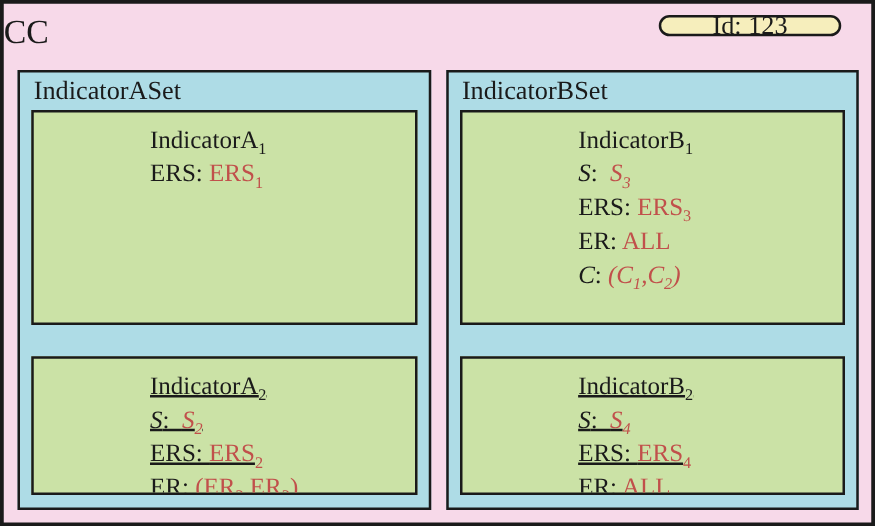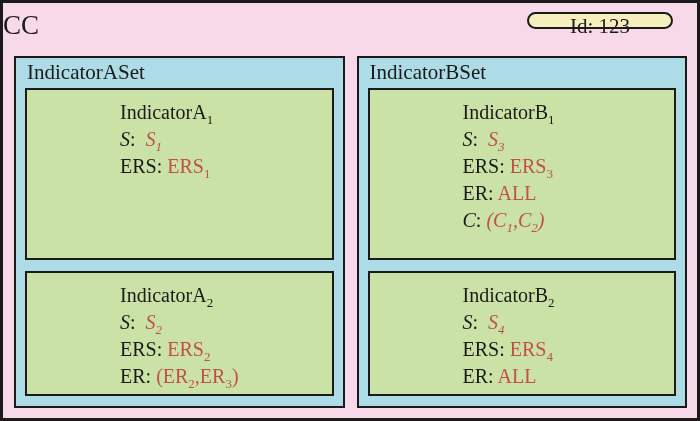--- a/index.html
+++ b/index.html
@@ -19,21 +19,21 @@
   .cc-title {
     position: absolute; left: 0; right: 0; top: 7px;
     font-size: 27px; line-height: 30px;
   }
   .badge {
     position: absolute; top: 9px; right: 24px;
     width: 146px; height: 17px;
     background: var(--badge_background, #f6eebc);
     border: 2px solid var(--border, #1a1a1a);
     border-radius: 16px;
-    display: flex; justify-content: center;
+    display: flex; align-items: center; justify-content: center;
     font-size: 21px;
   }
   .sets {
     position: absolute; left: 11px; right: 10px; top: 53px; bottom: 10px;
     display: flex; gap: 12px;
   }
   .set {
     flex: 1;
     background: var(--set_background, #aedce6);
     border: 2px solid var(--border, #1a1a1a);
@@ -43,21 +43,21 @@
   .set-label {
     font-size: 21px; line-height: 29px; height: 30px;
     padding-left: 2px;
   }
   .box {
     background: var(--box_background, #cbe2a6);
     border: 2px solid var(--border, #1a1a1a);
     overflow: hidden;
   }
   .box-top { height: 172px; }
-  .box-bottom { flex: 1; margin-top: 11px; }
+  .box-bottom { flex: 1; margin-top: 25px; text-decoration: underline; }
   .box-text {
     padding: 9px 4px 0 93px;
     font-size: 20px; line-height: 27px;
   }
   .box[data-set="0"][data-box="0"] .box-text { }
   .red { color: var(--accent_red, #c1504b); }
   .it { font-style: italic; }
   sub { font-size: 13px; line-height: 0; }
 </style>
 </head>
@@ -69,21 +69,20 @@
     <div class="badge">
       <span>Id: 123</span>
     </div>
   </div>
   <div class="sets">
     <section class="set">
       <div class="set-label">IndicatorASet</div>
       <div class="box box-top" data-set="0" data-box="0">
           <div class="box-text">
             <div><span>IndicatorA</span><sub>1</sub></div>
-            <div><span class="it">S</span><span>:&nbsp; </span><span class="red it">S</span><sub class="red it">1</sub></div>
             <div><span>ERS: </span><span class="red">ERS</span><sub class="red">1</sub></div>
           </div>
         </div>
       <div class="box box-bottom" data-set="0" data-box="1">
           <div class="box-text">
             <div><span>IndicatorA</span><sub>2</sub></div>
             <div><span class="it">S</span><span>:&nbsp; </span><span class="red it">S</span><sub class="red it">2</sub></div>
             <div><span>ERS: </span><span class="red">ERS</span><sub class="red">2</sub></div>
             <div><span>ER: </span><span class="red">(ER</span><sub class="red">2</sub><span class="red">,ER</span><sub class="red">3</sub><span class="red">)</span></div>
           </div>

